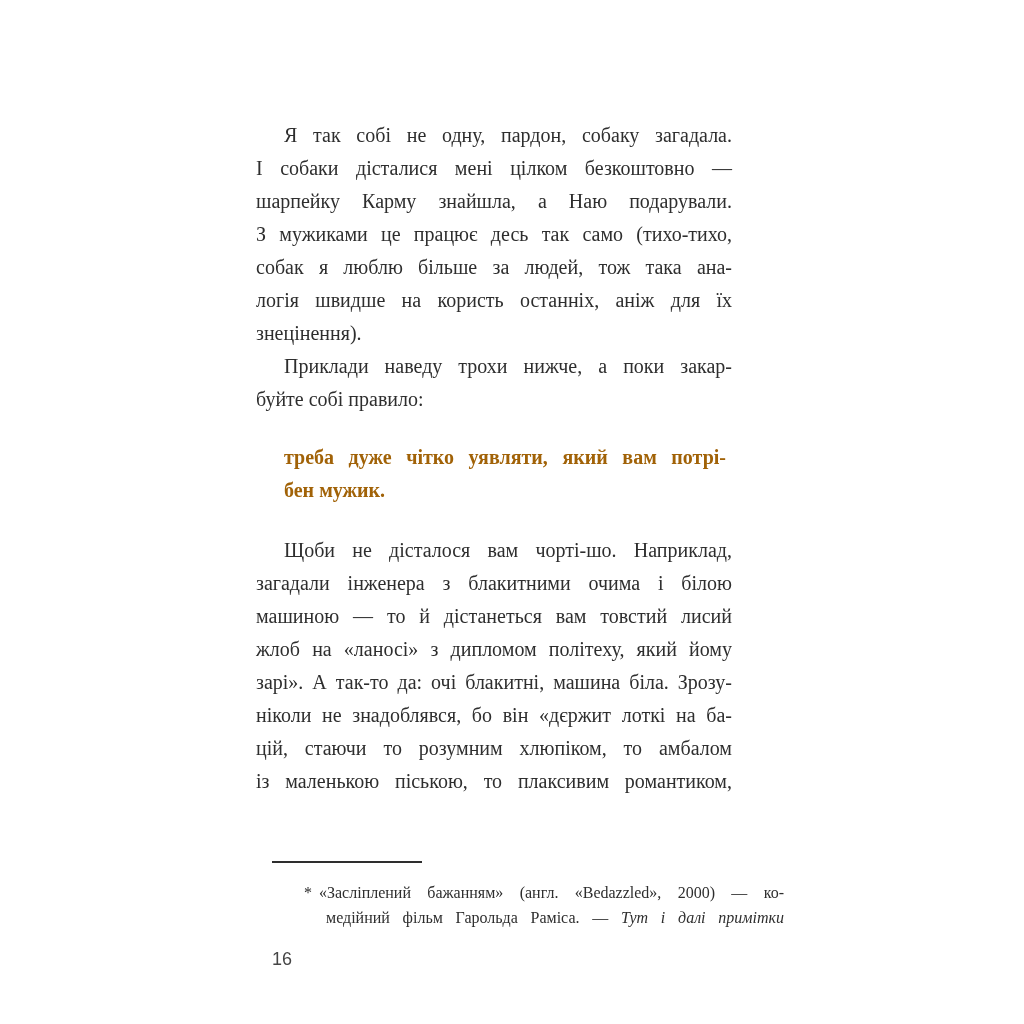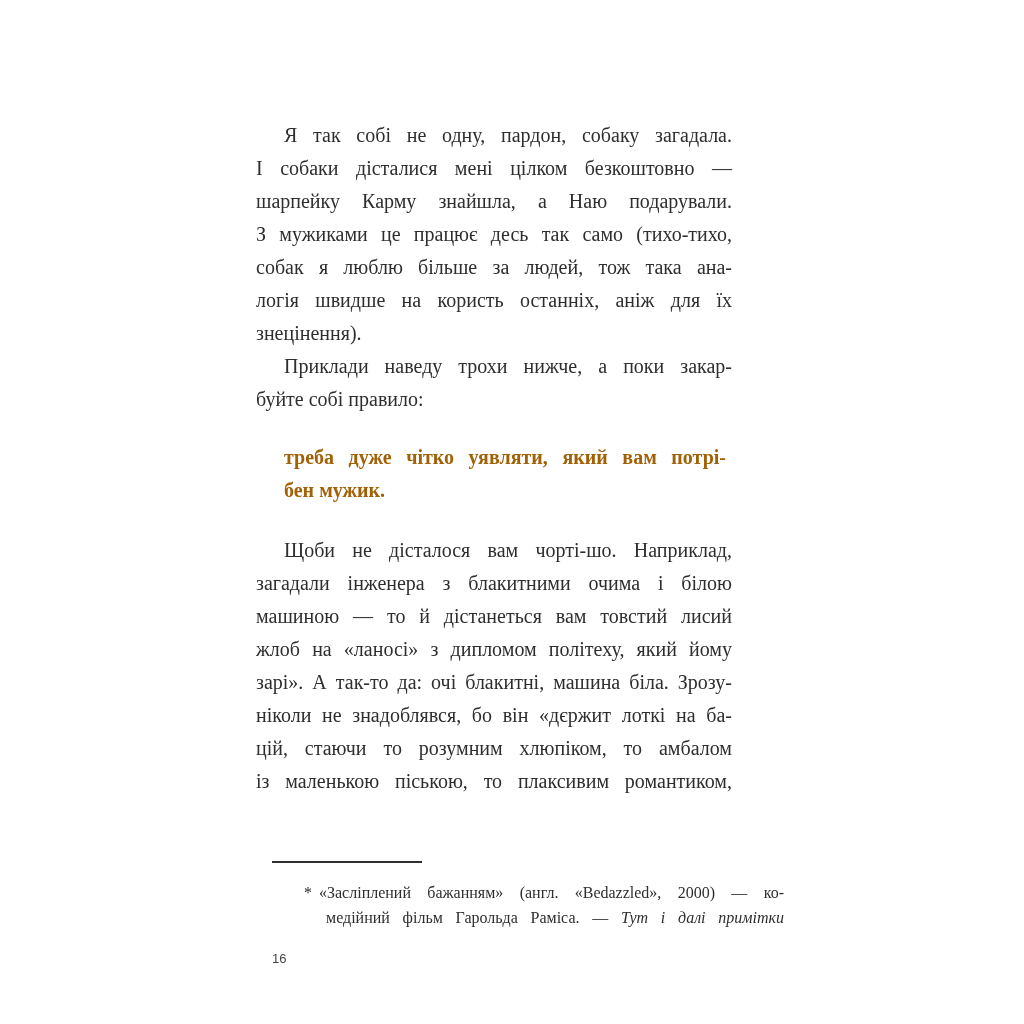--- a/index.html
+++ b/index.html
@@ -53,21 +53,21 @@
     margin-left: 36px;
   }
   .fn-marker { margin-right: 7px; }
   .fn-cont { padding-left: 22px; }
   .it { font-style: italic; }
   .page-number {
     position: absolute;
     left: 272px;
     top: 948px;
     font-family: "Liberation Sans", sans-serif;
-    font-size: 13px;
+    font-size: 18px;
     line-height: 22px;
     color: #454545;
   }
 </style>
 </head>
 <body>
 
 <div class="text-column">
 
   <div>

